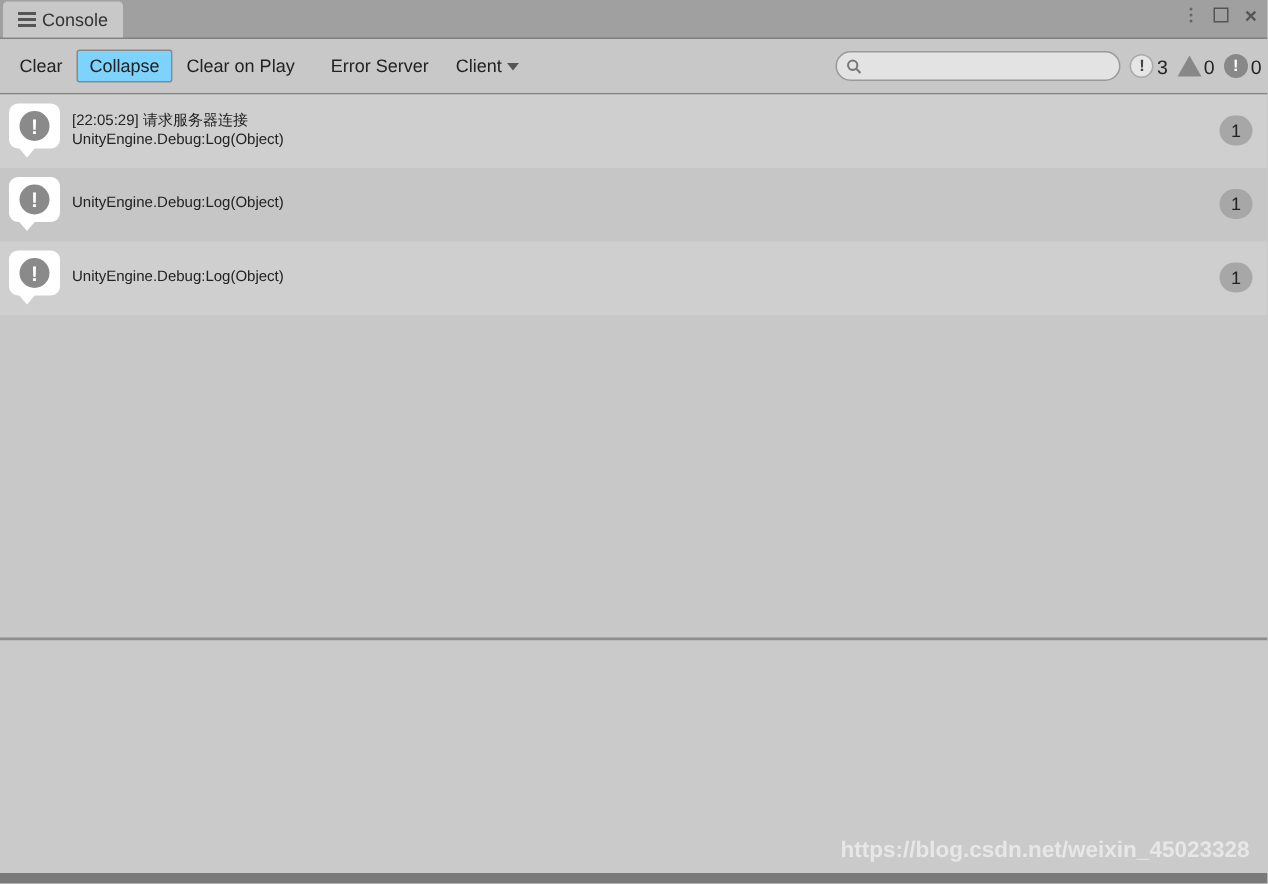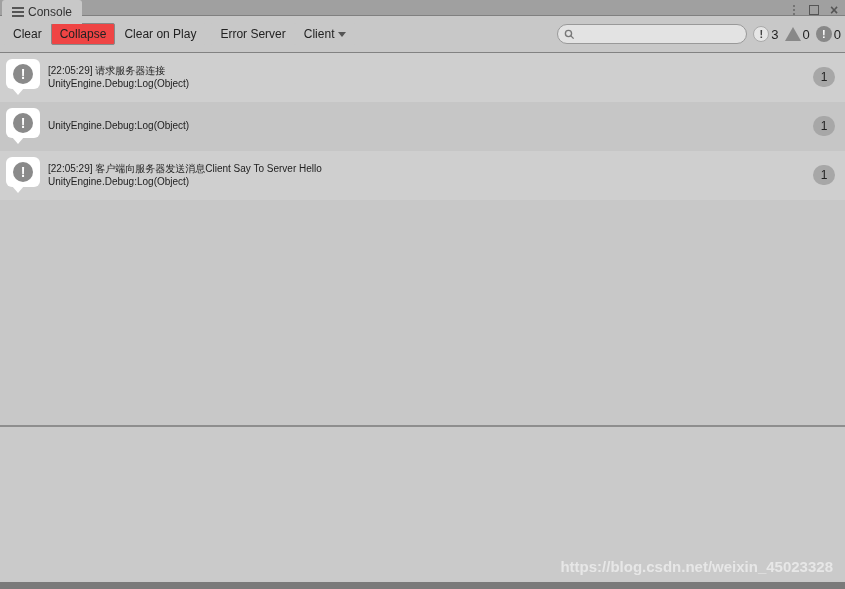--- a/index.html
+++ b/index.html
@@ -1,33 +1,33 @@
 <!DOCTYPE html>
 <html><head>
 <meta charset="utf-8">
 <style>
 * { margin: 0; padding: 0; box-sizing: border-box; font-family: Arial, "Helvetica Neue", sans-serif; }
 body { width: 845px; height: 589px; background: #c8c8c8; overflow: hidden; position: relative; }
 
 
-.tab-bar { height: 16px; background: #a0a0a0; display: flex; align-items: flex-start; border-bottom: 1px solid #808080; position: relative; }
+.tab-bar { height: 26px; background: #a0a0a0; display: flex; align-items: center; border-bottom: 1px solid #808080; position: relative; }
 .tab { background: #c8c8c8; height: 24px; padding: 0 10px; display: flex; align-items: center; gap: 4px; font-size: 12px; color: #333; border-top-left-radius: 3px; border-top-right-radius: 3px; margin-left: 2px; }
 .hamburger-icon { width: 12px; height: 10px; display: flex; flex-direction: column; justify-content: space-between; }
 .hamburger-icon span { height: 2px; background: #555; display: block; }
 .window-controls { position: absolute; right: 4px; top: 3px; display: flex; gap: 6px; align-items: center; }
 .wc-icon { width: 14px; height: 14px; display: flex; align-items: center; justify-content: center; color: #555; font-size: 11px; cursor: pointer; }
 .wc-dots { display: flex; flex-direction: column; gap: 2px; }
 .wc-dots i { width: 2px; height: 2px; background: #666; border-radius: 50%; display: block; }
 .wc-sq { width: 10px; height: 10px; border: 1px solid #555; }
 .wc-x { font-size: 14px; font-weight: bold; line-height: 10px; }
 
 
 .toolbar { height: 28px; background: #c8c8c8; border-bottom: 1px solid #828282; display: flex; align-items: center; padding: 18px 4px; gap: 0; }
 .btn { height: 22px; padding: 0 8px; font-size: 12px; color: #222; background: #c8c8c8; border: 1px solid transparent; display: flex; align-items: center; cursor: pointer; border-radius: 2px; }
-.btn.toggle-on { background: #ef4444; border: 1px solid #888; }
+.btn.toggle-on { background: #7dd3fc; border: 1px solid #888; }
 .btn.dd::after { content: ""; margin-left: 4px; border-left: 4px solid transparent; border-right: 4px solid transparent; border-top: 5px solid #555; }
 .group-gap { width: 6px; }
 .spacer { flex: 1; }
 .search { width: 190px; height: 20px; background: #e3e3e3; border: 1px solid #999; border-radius: 10px; display: flex; align-items: center; padding: 0 6px; }
 .search svg { flex-shrink: 0; }
 .search input { border: none; background: transparent; outline: none; font-size: 11px; width: 100%; margin-left: 4px; }
 .counter { display: flex; align-items: center; gap: 2px; margin-left: 6px; font-size: 13px; color: #222; cursor: pointer; }
 .counter .ico { width: 16px; height: 16px; border-radius: 50%; display: flex; align-items: center; justify-content: center; font-size: 11px; font-weight: bold; }
 .ico-info { background: #e6e6e6; color: #444; border: 1px solid #aaa; }
 .ico-warn { width: 0; height: 0; border-left: 8px solid transparent; border-right: 8px solid transparent; border-bottom: 14px solid #888; border-radius: 0; position: relative; }
@@ -137,21 +137,20 @@
     </div>
     <div class="count-badge">1</div>
   </div>
   <div class="log-row odd">
     <div class="log-icon">
         <div class="bubble">
           <div class="mark">!</div>
         </div>
       </div>
     <div class="log-text">
-      <div class="line1">[22:05:29] 客户端向服务器发送消息Client Say To Server Hello</div>
       <div class="line2">UnityEngine.Debug:Log(Object)</div>
     </div>
     <div class="count-badge">1</div>
   </div>
 </div>
 
 <div class="details-divider"></div>
 <div class="details"></div>
 <div class="bottom-strip"></div>
 

